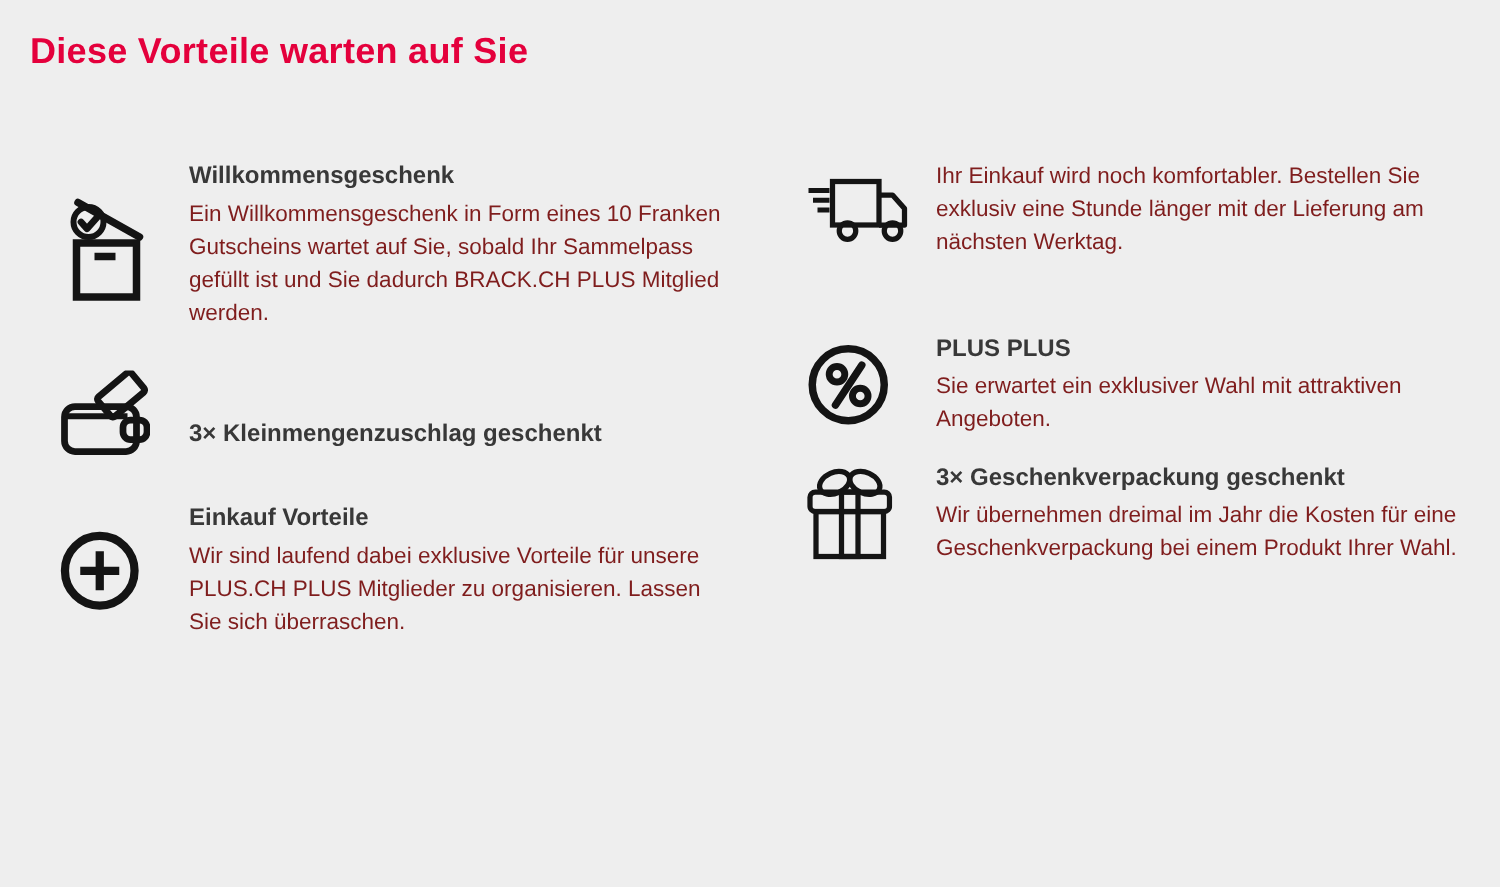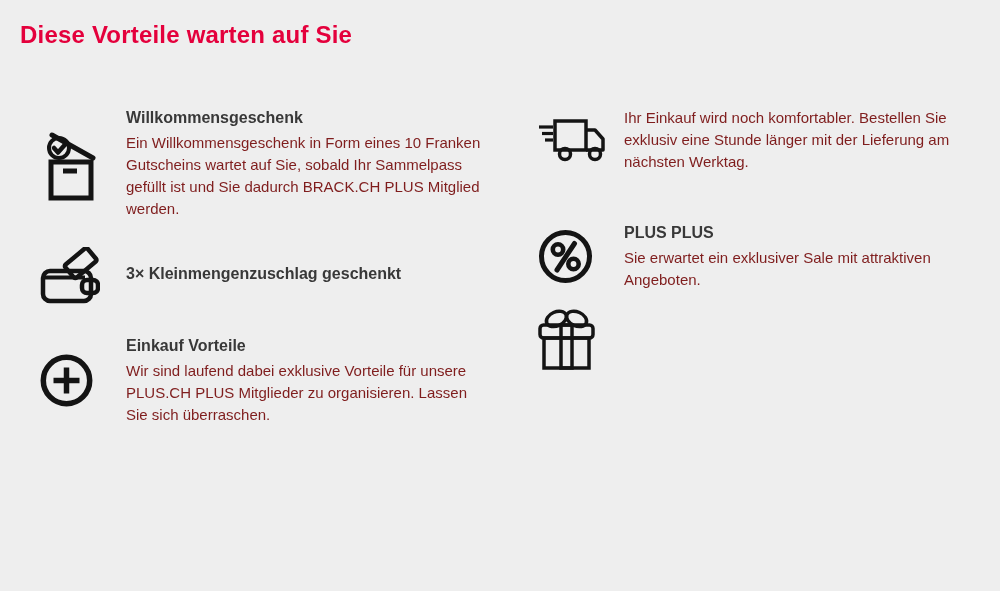--- a/index.html
+++ b/index.html
@@ -49,21 +49,21 @@
     margin-bottom: 3px;
   }
   .b-text {
     font-size: 15px;
     color: #7f1d1d;
     line-height: 22px;
   }
   
   .mb-a { margin-bottom: 27px; }
   .mb-b { margin-bottom: 17px; }
-  .mb-c { margin-bottom: 31px; }
+  .mb-c { margin-bottom: 31px; align-items: flex-end; }
   .mb-d { margin-bottom: 49px; }
   .ic { stroke: #141414; fill: none; }
 </style>
 </head>
 <body>
 
 <div class="viewport">
 
   <h1 class="section-title">Diese Vorteile warten auf Sie</h1>
 
@@ -143,36 +143,40 @@
         <div class="icon-wrap">
           <svg width="55" height="55" viewBox="0 0 55 55">
             <circle class="ic" cx="27.5" cy="27.5" r="24" stroke-width="5"></circle>
             <circle class="ic" cx="20" cy="20.5" r="5.2" stroke-width="4.6"></circle>
             <circle class="ic" cx="35.5" cy="35" r="5.2" stroke-width="4.6"></circle>
             <line class="ic" x1="36.5" y1="14.5" x2="19" y2="41" stroke-width="5" stroke-linecap="round"></line>
           </svg>
         </div>
         <div class="b-body">
           <div class="b-title">PLUS PLUS</div>
-          <div class="b-text">Sie erwartet ein exklusiver Sale mit attraktiven Angeboten.</div>
+          <div class="b-text">Sie erwartet ein exklusiver Wahl mit attraktiven Angeboten.</div>
         </div>
       </div>
 
       <div class="benefit">
         <div class="icon-wrap">
           <svg width="57" height="64" viewBox="0 0 57 64">
             <g transform="rotate(-24 18 10)">
               <ellipse class="ic" cx="18" cy="11" rx="10.5" ry="7" stroke-width="3.5"></ellipse>
             </g>
             <g transform="rotate(24 39 10)">
               <ellipse class="ic" cx="39" cy="11" rx="10.5" ry="7" stroke-width="3.5"></ellipse>
             </g>
             <rect class="ic" x="6" y="30" width="45" height="30" stroke-width="3.5" fill="#eeeeee"></rect>
             <rect class="ic" x="2" y="17" width="53" height="13" rx="3.5" stroke-width="3.5" fill="#eeeeee"></rect>
             <rect class="ic" x="23" y="17" width="11" height="43" stroke-width="3.5" fill="#eeeeee"></rect>
           </svg>
         </div>
+        <div class="b-body">
+          <div class="b-title">3× Geschenkverpackung geschenkt</div>
+          <div class="b-text">Wir übernehmen dreimal im Jahr die Kosten für eine Geschenkverpackung bei einem Produkt Ihrer Wahl.</div>
+        </div>
       </div>
 
     </div>
 
   </div>
 </div>
 
 </body></html>

